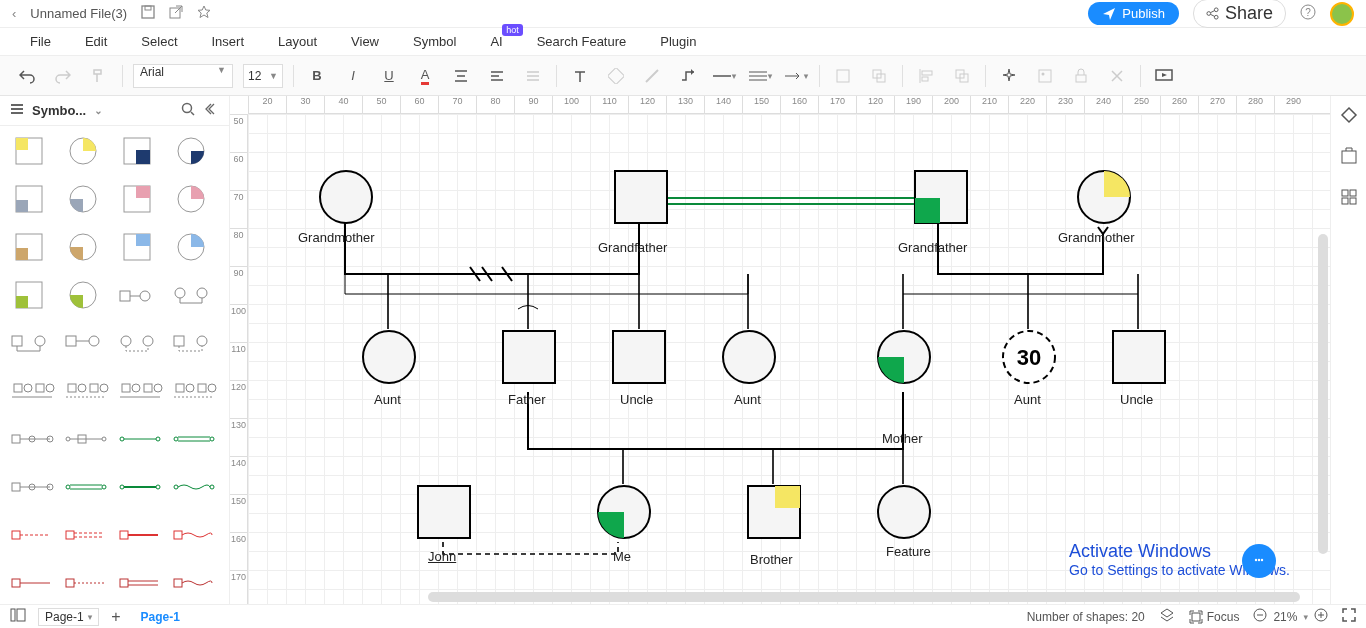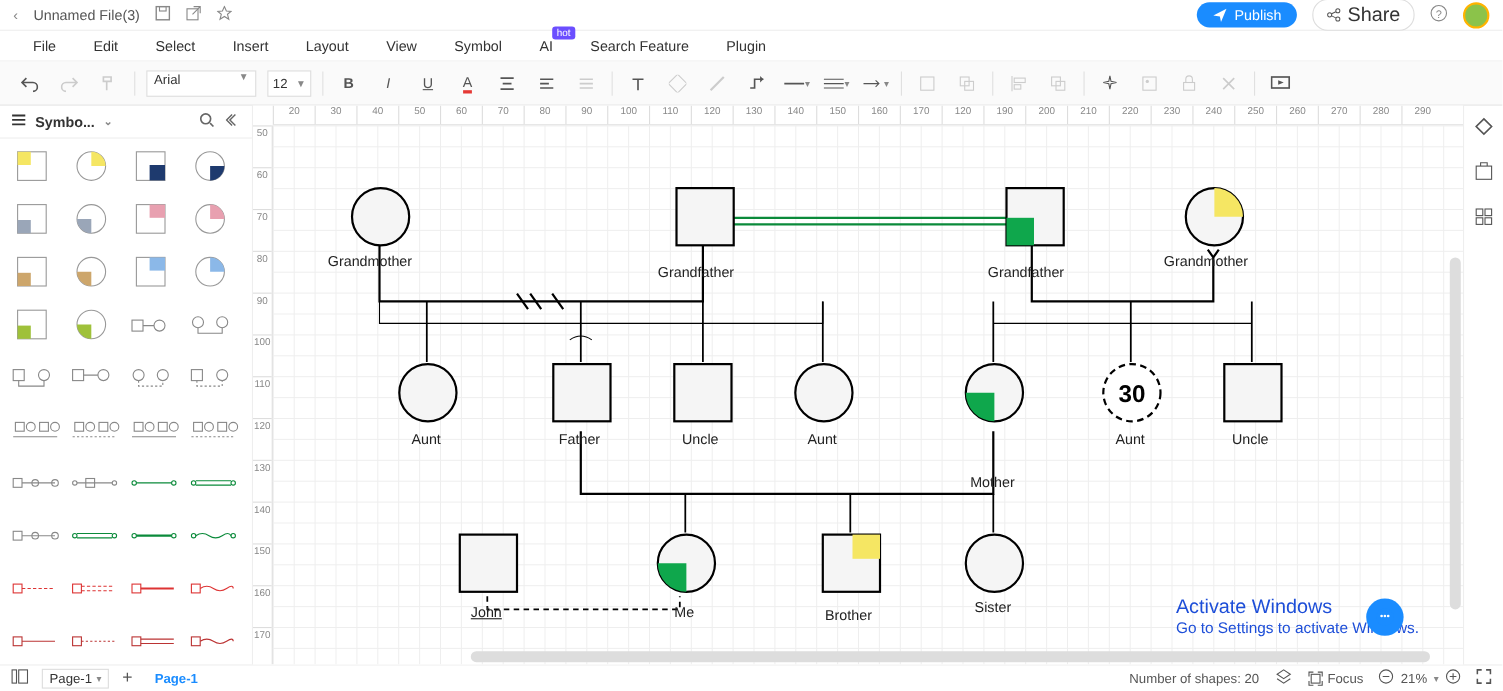--- a/index.html
+++ b/index.html
@@ -732,21 +732,21 @@
 
       <div class="shape" style="left:498px; top:370px;"><svg width="56" height="56">
             <rect x="2" y="2" width="52" height="52" fill="#f5f5f5" stroke="#000" stroke-width="2"></rect>
             <rect x="29" y="2" width="25" height="22" fill="#f5e663"></rect>
           </svg></div>
       <div class="shape-label" style="left:502px; top:438px;">Brother</div>
 
       <div class="shape" style="left:628px; top:370px;"><svg width="56" height="56">
             <circle cx="28" cy="28" r="26" fill="#f5f5f5" stroke="#000" stroke-width="2"></circle>
           </svg></div>
-      <div class="shape-label" style="left:638px; top:430px;">Sister</div>
+      <div class="shape-label" style="left:638px; top:430px;">Feature</div>
 
       <div class="scroll-h"></div>
       <div class="scroll-v"></div>
     </div>
     <div class="watermark">
       <div class="w1">Activate Windows</div>
       <div>Go to Settings to activate Windows.</div>
     </div>
   </div>
 

